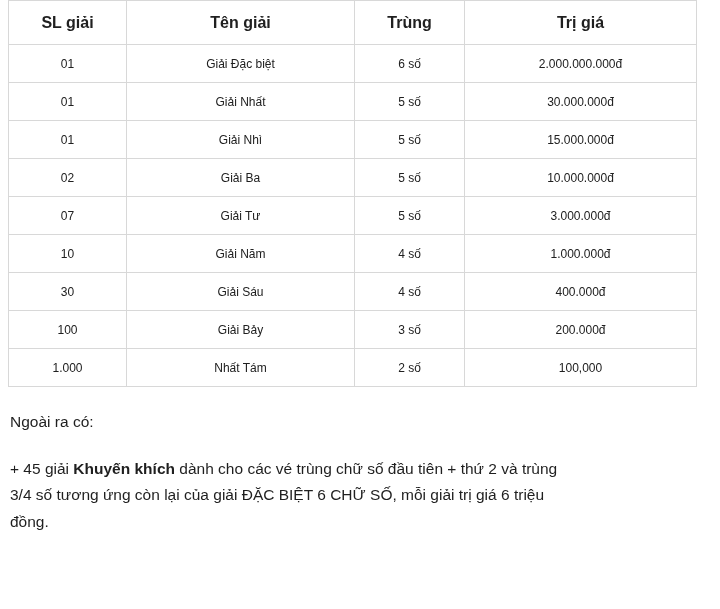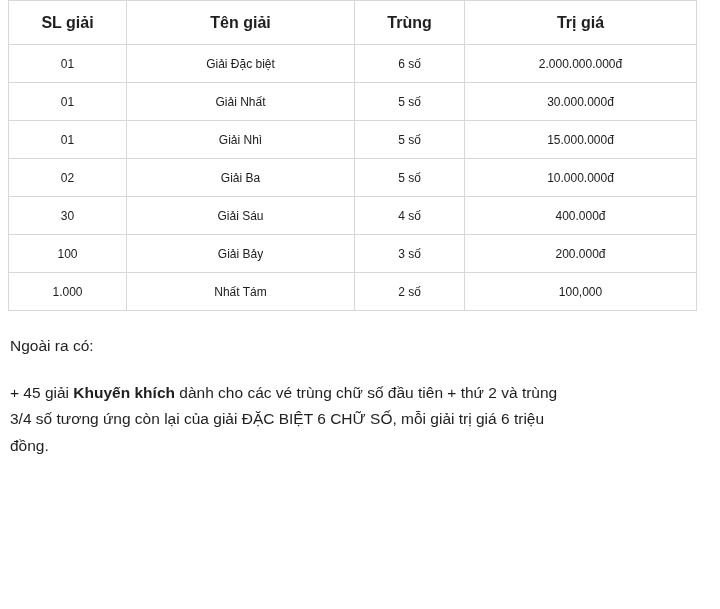--- a/index.html
+++ b/index.html
@@ -99,20 +99,32 @@
         <td class="col-3">5 số</td>
         <td class="col-4">15.000.000đ</td>
       </tr>
       <tr>
         <td class="col-1">02</td>
         <td class="col-2">Giải Ba</td>
         <td class="col-3">5 số</td>
         <td class="col-4">10.000.000đ</td>
       </tr>
       <tr>
+        <td class="col-1">07</td>
+        <td class="col-2">Giải Tư</td>
+        <td class="col-3">5 số</td>
+        <td class="col-4">3.000.000đ</td>
+      </tr>
+      <tr>
+        <td class="col-1">10</td>
+        <td class="col-2">Giải Năm</td>
+        <td class="col-3">4 số</td>
+        <td class="col-4">1.000.000đ</td>
+      </tr>
+      <tr>
         <td class="col-1">30</td>
         <td class="col-2">Giải Sáu</td>
         <td class="col-3">4 số</td>
         <td class="col-4">400.000đ</td>
       </tr>
       <tr>
         <td class="col-1">100</td>
         <td class="col-2">Giải Bảy</td>
         <td class="col-3">3 số</td>
         <td class="col-4">200.000đ</td>

